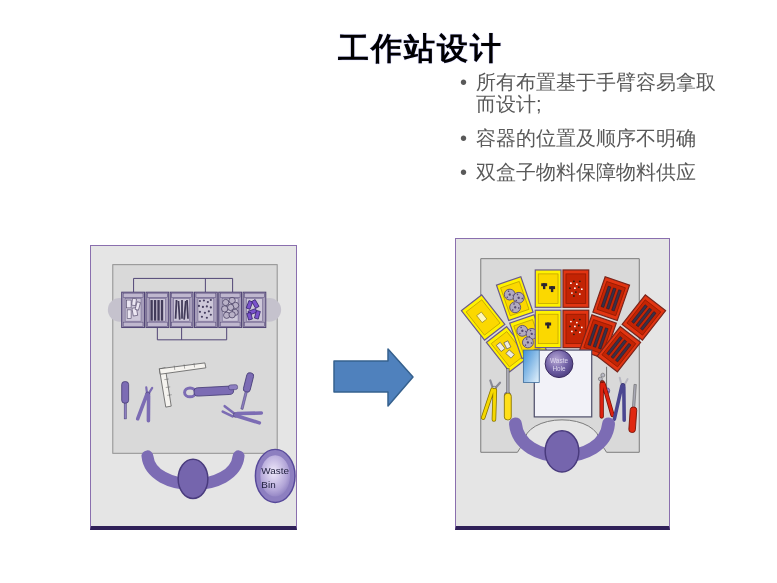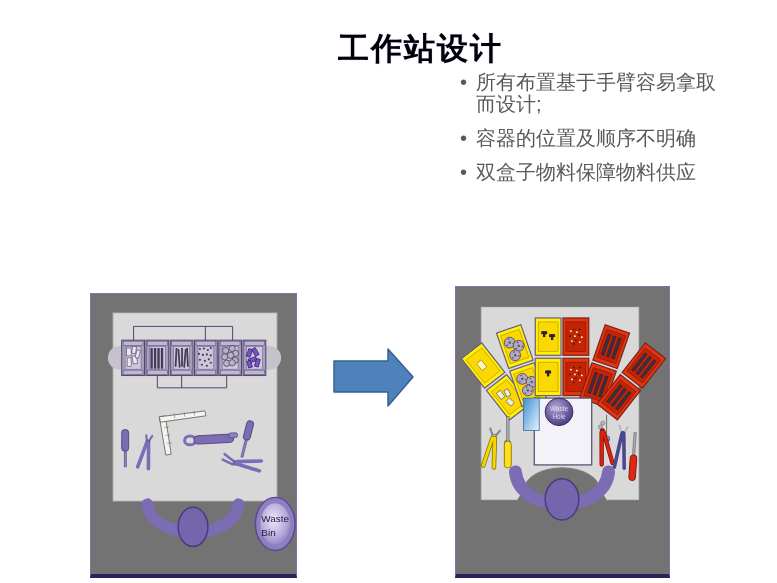--- a/index.html
+++ b/index.html
@@ -17,22 +17,22 @@
     position:relative; padding-left:18px; color:#595959;
   }
   ul.bullets li::before {
     content:"\2022"; position:absolute; left:2px; top:0; color:#595959;
   }
   .bullets-left { left:98px; top:77px; width:186px; }
   .bullets-left li { font-size:21px; line-height:23px; margin-bottom:11px; }
   .bullets-right { left:458px; top:71px; width:268px; }
   .bullets-right li { font-size:20px; line-height:22px; margin-bottom:12px; }
   .diagram-box {
-    position:absolute; background:#737373; box-sizing:border-box;
-    border:1px solid #8a6fae; border-bottom:4px solid #2f2058; z-index:1;margin-top:48px;
+    position:absolute; background:#e5e5e5; box-sizing:border-box;
+    border:1px solid #8a6fae; border-bottom:4px solid #2f2058; z-index:1;
   }
   .box-before { left:90px; top:245px; width:207px; height:285px; }
   .box-after  { left:455px; top:238px; width:215px; height:292px; }
   .diagram-box svg { display:block; width:100%; height:100%; }
   .arrow-wrap { position:absolute; left:333px; top:346px; width:82px; height:63px; z-index:2; }
 </style>
 </head>
 <body>
 
 <div class="slide">

